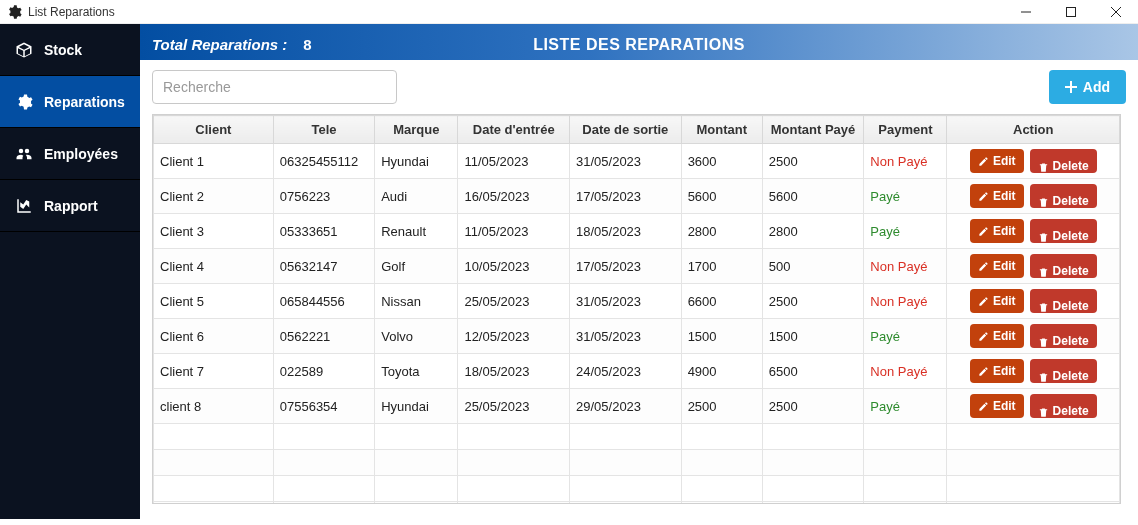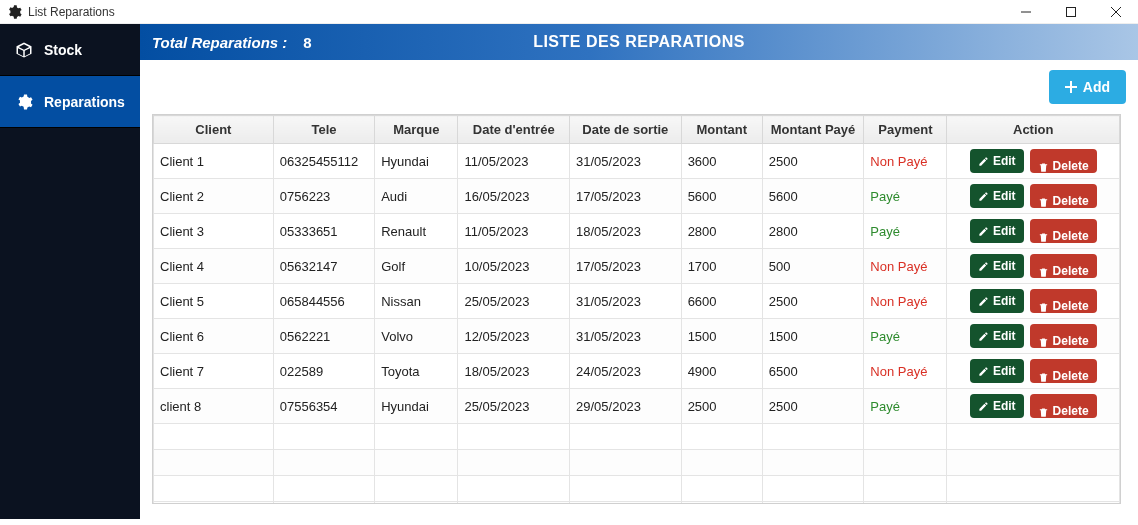--- a/index.html
+++ b/index.html
@@ -15,21 +15,21 @@
 .layout { display:flex; height: calc(525px - 30px); }
 
 
 .sidebar { width: 140px; background: #0b1220; display:flex; flex-direction:column; }
 .sidebar .item { height: 52px; display:flex; align-items:center; gap:10px; padding-left:14px; color:#fff; font-weight:600; font-size:14px; border-bottom:1px solid #000; cursor:pointer; }
 .sidebar .item.active { background:#034ea2; }
 .sidebar .item .icon { width:20px; display:flex; justify-content:center; }
 
 
 .main { flex:1; display:flex; flex-direction:column; background:#fff; }
-.header { height:36px; background: linear-gradient(to right, #034ea2 0%, #2f72c0 45%, #a9c6e6 100%); color:#fff; display:flex; align-items:center; padding:4px 12px; position:relative; }
+.header { height:36px; background: linear-gradient(to right, #034ea2 0%, #2f72c0 45%, #a9c6e6 100%); color:#fff; display:flex; align-items:flex-start; padding:12px 12px; position:relative; }
 .header .total-label { font-weight:700; font-style:italic; font-size:15px; }
 .header .total-count { font-weight:700; font-size:15px; margin-left:16px; }
 .header .title { position:absolute; left:50%; transform:translateX(-50%); font-weight:800; font-size:16px; letter-spacing:0.5px; }
 
 .toolbar { display:flex; align-items:center; padding:10px 12px 10px 12px; gap:10px; }
 .toolbar .search { width:245px; height:34px; border:1px solid #c8c8c8; border-radius:4px; padding:0 10px; font-size:14px; color:#555; }
 .toolbar .search::placeholder { color:#999; }
 .toolbar .spacer { flex:1; }
 .btn-add { background:#2cace3; color:#fff; border:none; border-radius:4px; height:34px; padding:0 16px; font-size:14px; font-weight:600; display:flex; align-items:center; gap:6px; cursor:pointer; }
 
@@ -49,21 +49,21 @@
 col.c-montant { width:80px; }
 col.c-paye { width:100px; }
 col.c-payment { width:82px; }
 col.c-action { width:170px; }
 
 .pay-paid { color:#2e8b2e; }
 .pay-unpaid { color:#d93025; }
 
 .actions { display:flex; gap:6px; justify-content:center; }
 .btn-sm { border:none; border-radius:4px; color:#fff; height:24px; padding:0 8px; font-size:12px; font-weight:600; display:flex; align-items:center; gap:4px; cursor:pointer; }
-.btn-edit { background:#14532d; }
+.btn-edit { background:#c2410c; }
 .btn-delete { background:#c0392b;align-items:flex-end; }
 
 svg { display:block; }
 </style>
 </head>
 <body>
 
 <div class="titlebar">
   <span class="icon">
     <svg width="16" height="16" viewBox="0 0 24 24">
@@ -102,30 +102,47 @@
         <span>Stock</span>
       </div>
       <div class="item active">
         <span class="icon">
           <svg width="18" height="18" viewBox="0 0 24 24">
             <path fill="#fff" d="M12 8a4 4 0 100 8 4 4 0 000-8zm9.4 4c0-.5 0-1-.1-1.4l2.1-1.6-2-3.5-2.5 1a8 8 0 00-2.4-1.4L16 2h-4l-.5 2.6a8 8 0 00-2.4 1.4l-2.5-1-2 3.5 2.1 1.6a7.9 7.9 0 000 2.8l-2.1 1.6 2 3.5 2.5-1a8 8 0 002.4 1.4L12 22h4l.5-2.6a8 8 0 002.4-1.4l2.5 1 2-3.5-2.1-1.6c.1-.4.1-.9.1-1.4z"></path>
           </svg>
         </span>
         <span>Reparations</span>
       </div>
+      <div class="item">
+        <span class="icon">
+          <svg width="18" height="18" viewBox="0 0 24 24">
+            <path fill="#fff" d="M8 11a3 3 0 100-6 3 3 0 000 6zm8 0a3 3 0 100-6 3 3 0 000 6zM8 13c-3 0-6 1.5-6 4v2h8v-2c0-1 .4-1.9 1.1-2.6C10 13.5 9 13 8 13zm8 0c-.5 0-1 .1-1.6.2 1 .9 1.6 2 1.6 3.8v2h6v-2c0-2.5-3-4-6-4z"></path>
+          </svg>
+        </span>
+        <span>Employées</span>
+      </div>
+      <div class="item">
+        <span class="icon">
+          <svg width="18" height="18" viewBox="0 0 24 24">
+            <path fill="#fff" d="M3 3h2v18H3V3zm0 16h18v2H3v-2zm4-6l4 3 4-6 4 4V6l-4-2-4 6-4-3v6z"></path>
+          </svg>
+        </span>
+        <span>Rapport</span>
+      </div>
     </div>
 
   <div class="main">
     <div class="header">
       <span class="total-label">Total Reparations :</span>
       <span class="total-count">8</span>
       <span class="title">LISTE DES REPARATIONS</span>
     </div>
 
     <div class="toolbar">
+      <input class="search" placeholder="Recherche" style="">
       <span class="spacer"></span>
       <button class="btn-add">
         <span>
             <svg width="12" height="12" viewBox="0 0 12 12">
               <path d="M5 0h2v5h5v2H7v5H5V7H0V5h5z" fill="#fff"></path>
             </svg>
           </span>
         <span>Add</span>
       </button>
     </div>

